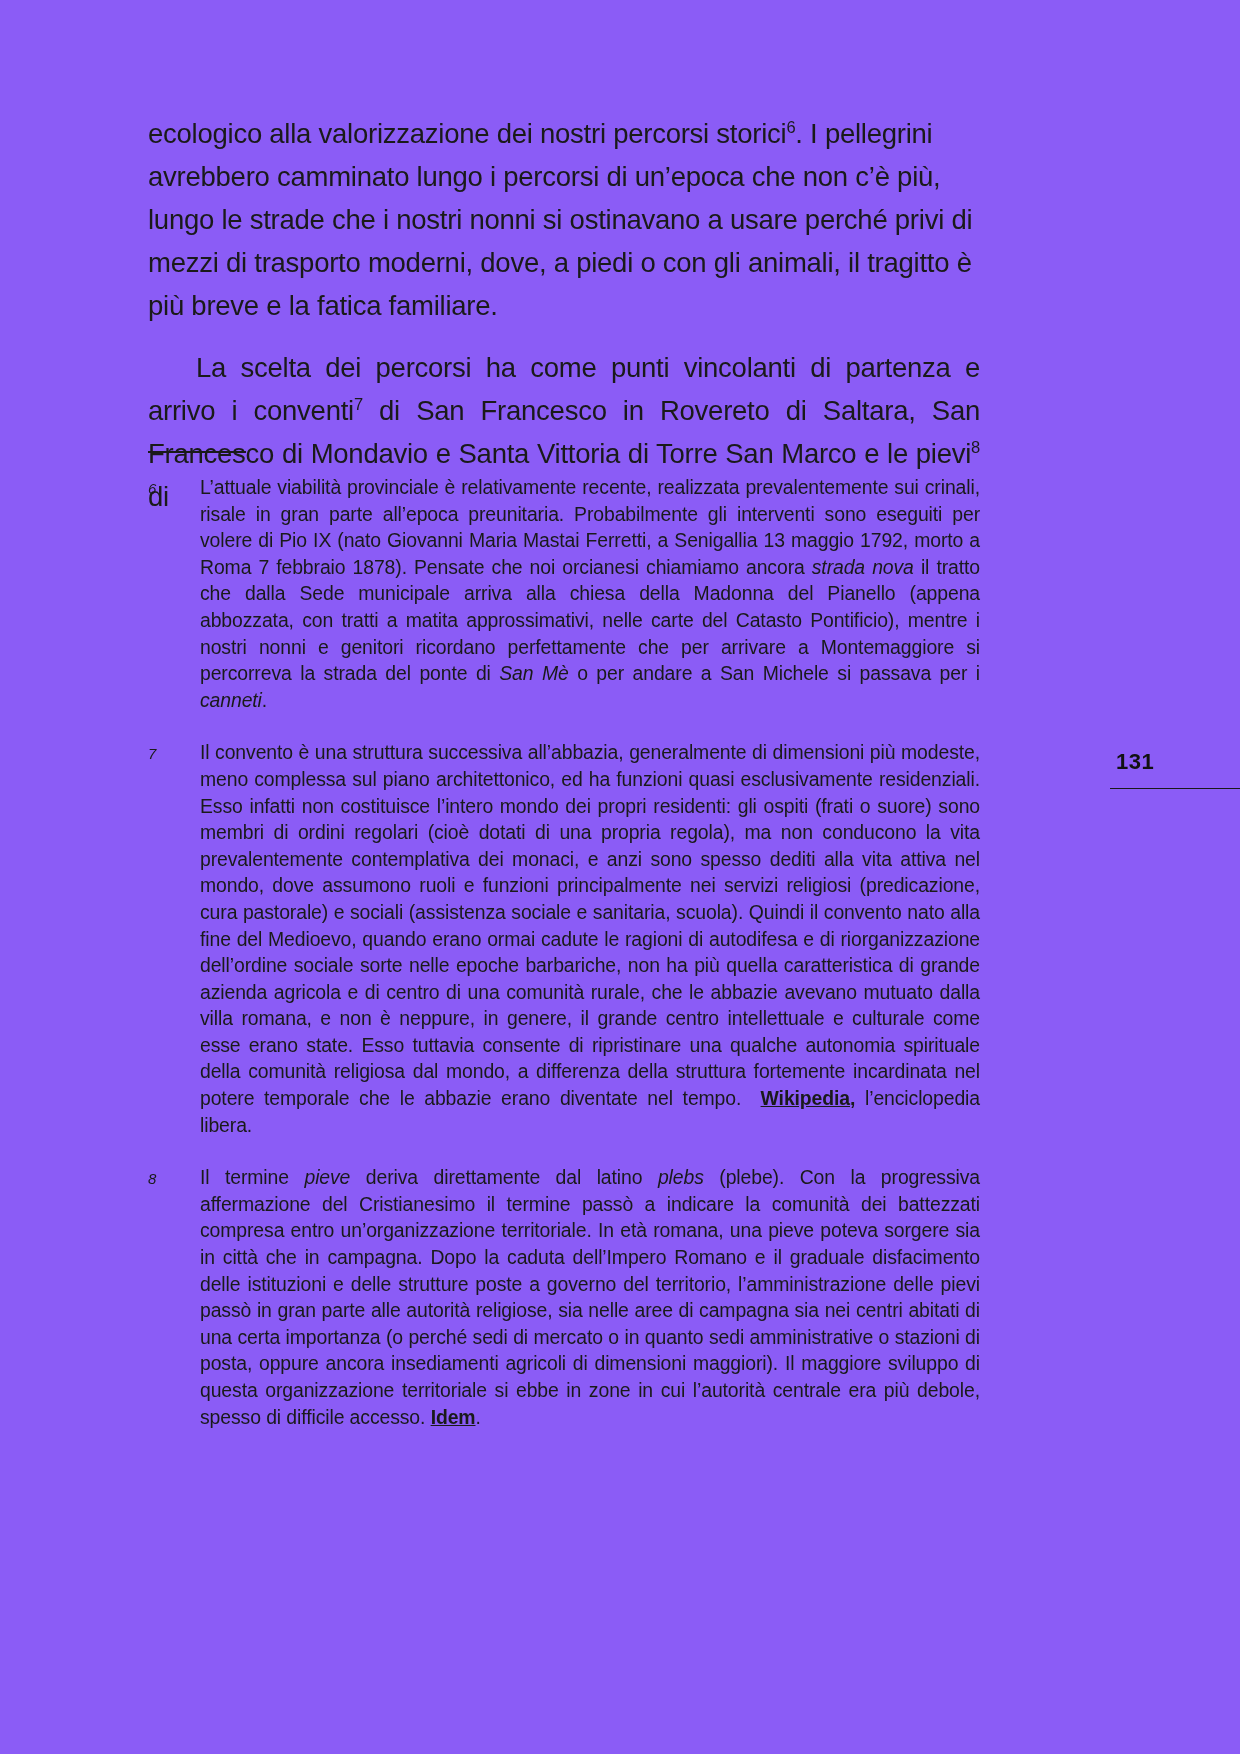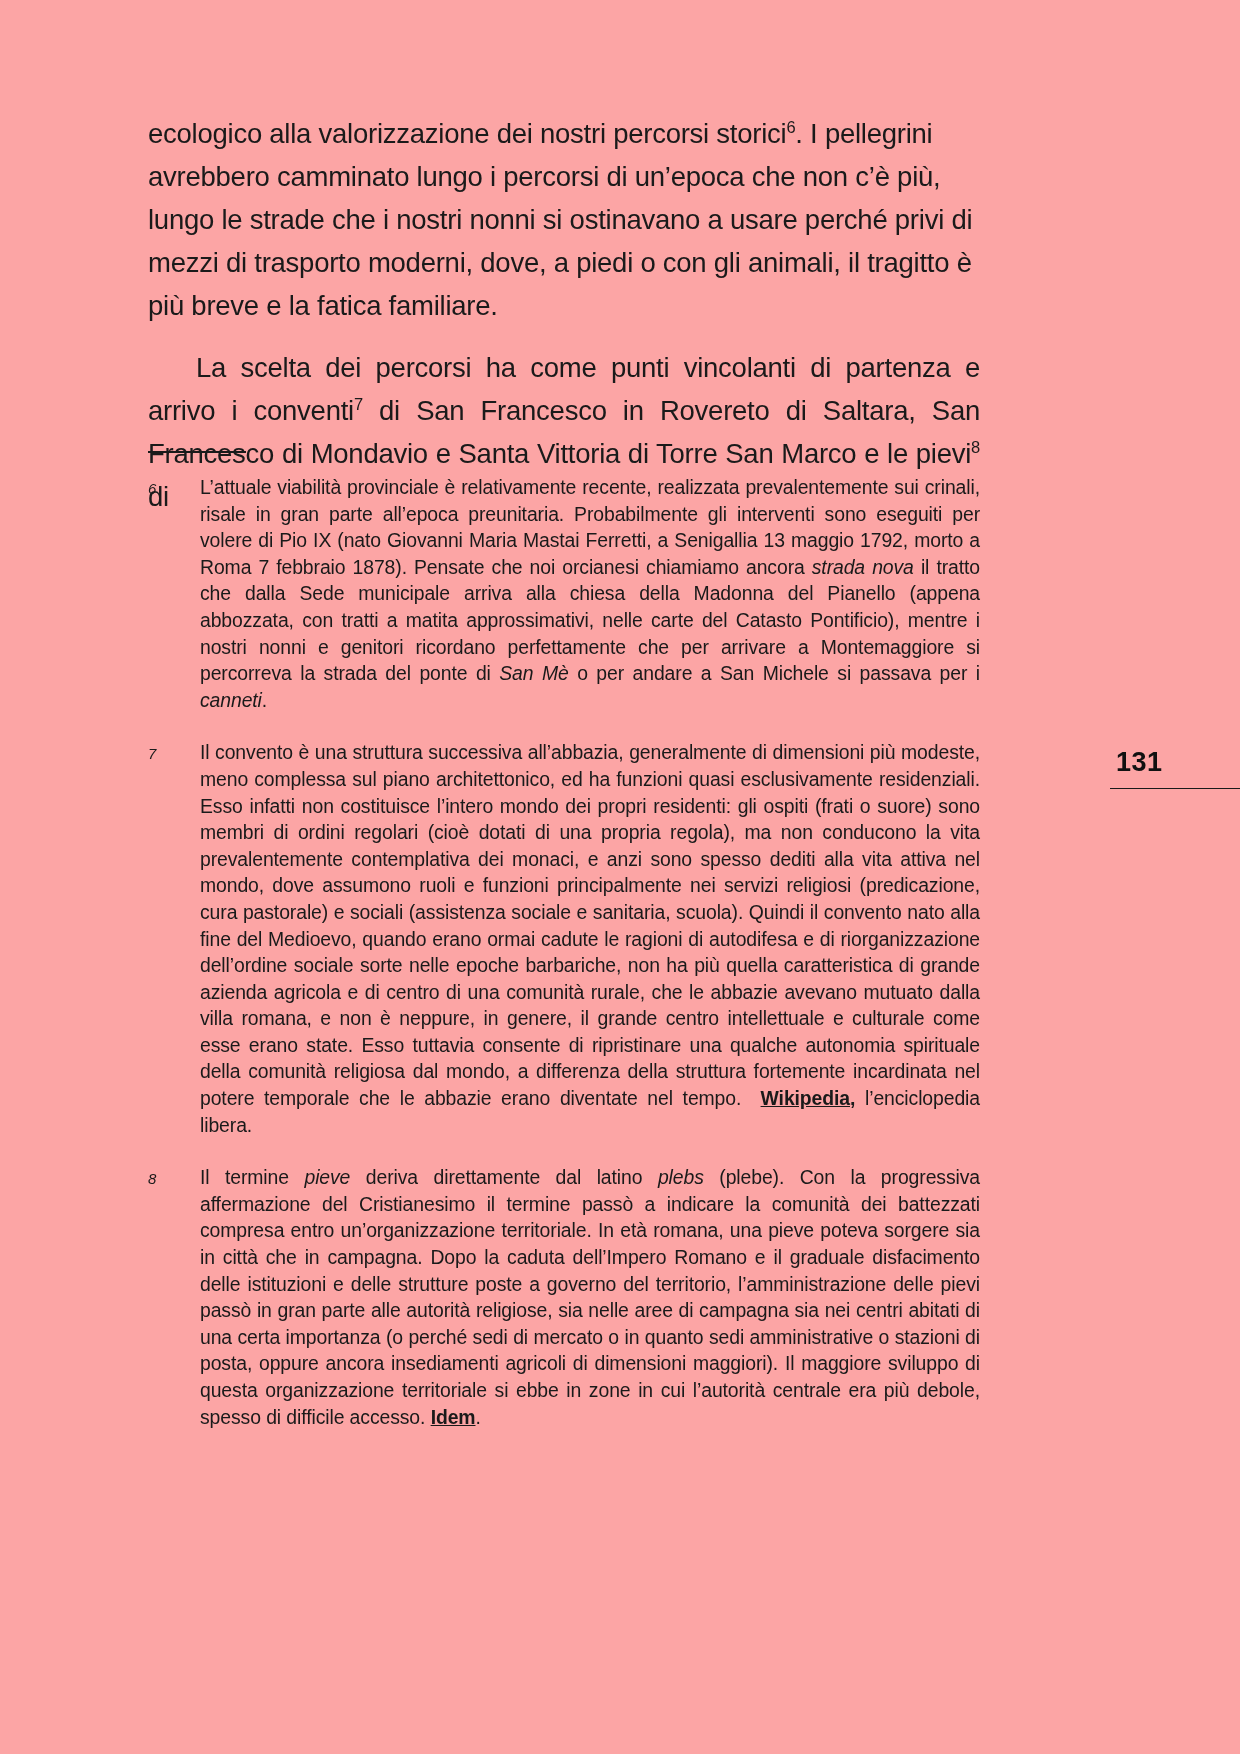--- a/index.html
+++ b/index.html
@@ -12,21 +12,21 @@
     height: 1754px;
     position: relative;
     font-family: "Liberation Sans", sans-serif;
     color: #1a1a1a;
     overflow: hidden;
   }
 
   .page {
     position: absolute;
     inset: 0;
-    background: #fca5a5;
+    background: #8b5cf6;
   }
 
   
   .body-block {
     position: absolute;
     left: 148px;
     top: 112px;
     width: 832px;
   }
 
@@ -95,21 +95,21 @@
 
   
   .folio {
     position: absolute;
     right: 0;
     top: 745px;
     width: 160px;
     text-align: left;
   }
   .folio-num {
-    font-size: 27px;
+    font-size: 22px;
     font-weight: 700;
     letter-spacing: 0.5px;
     padding-left: 36px;
     color: #111111;
     display: block;
     line-height: 34px;
   }
   .folio-rule {
     margin-top: 9px;
     margin-left: 30px;

